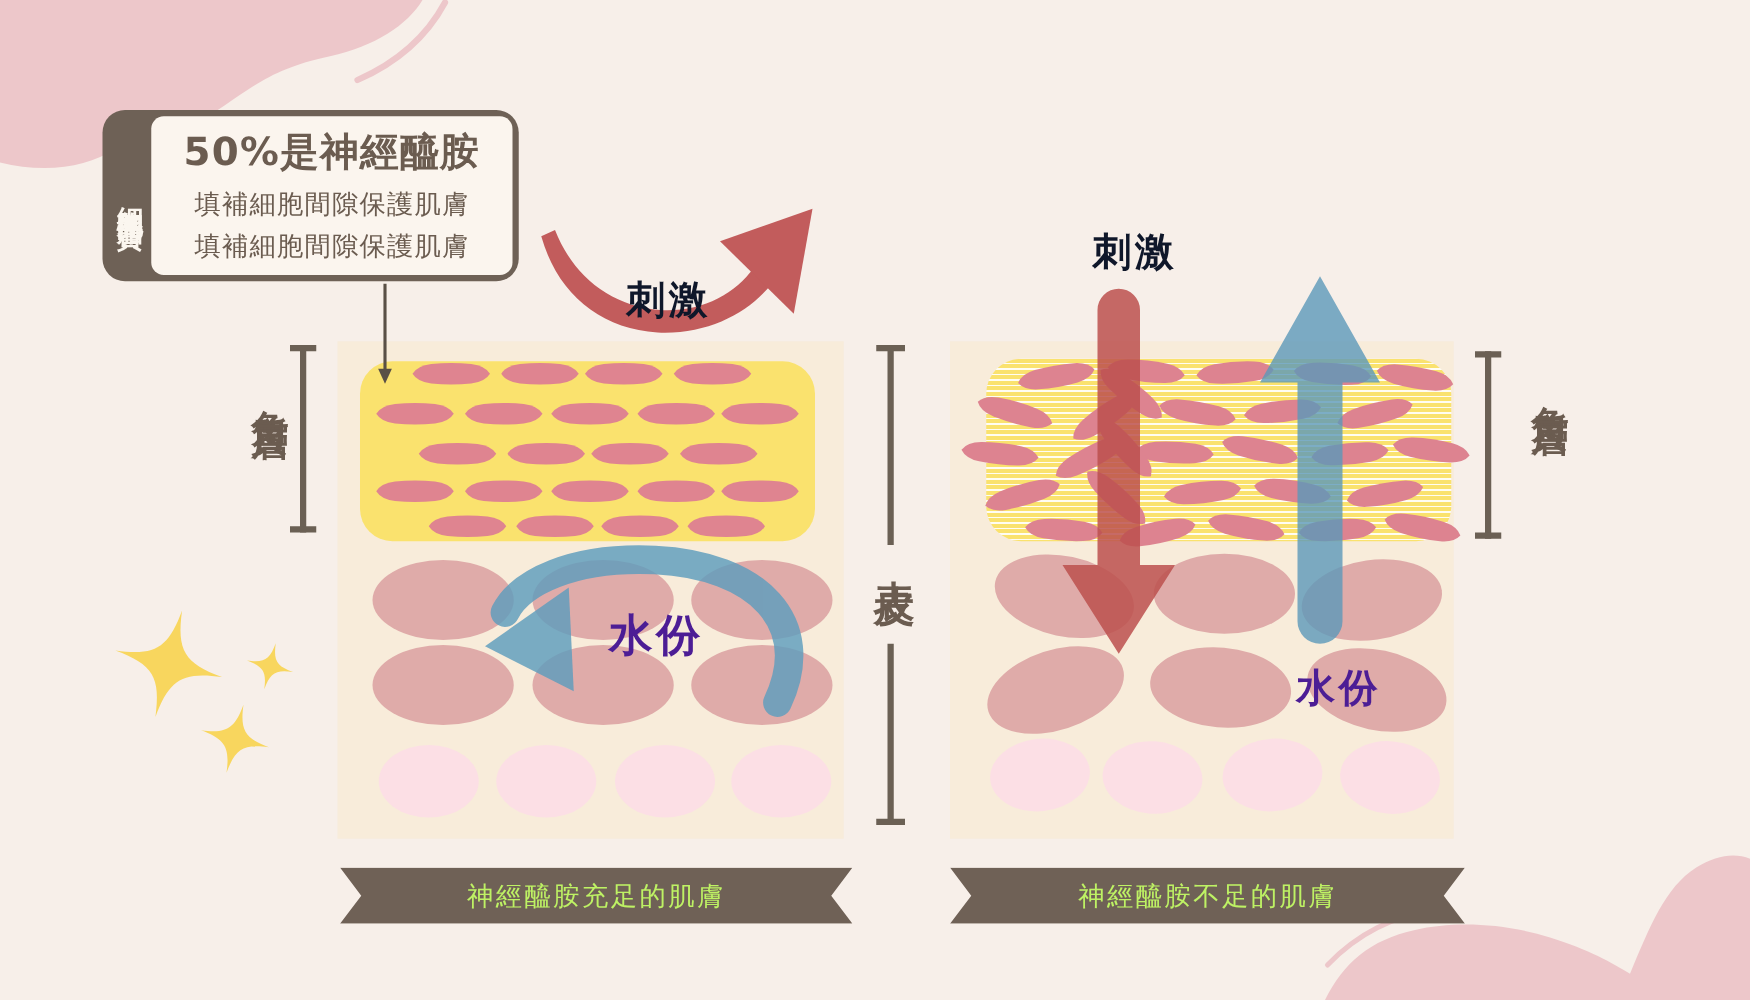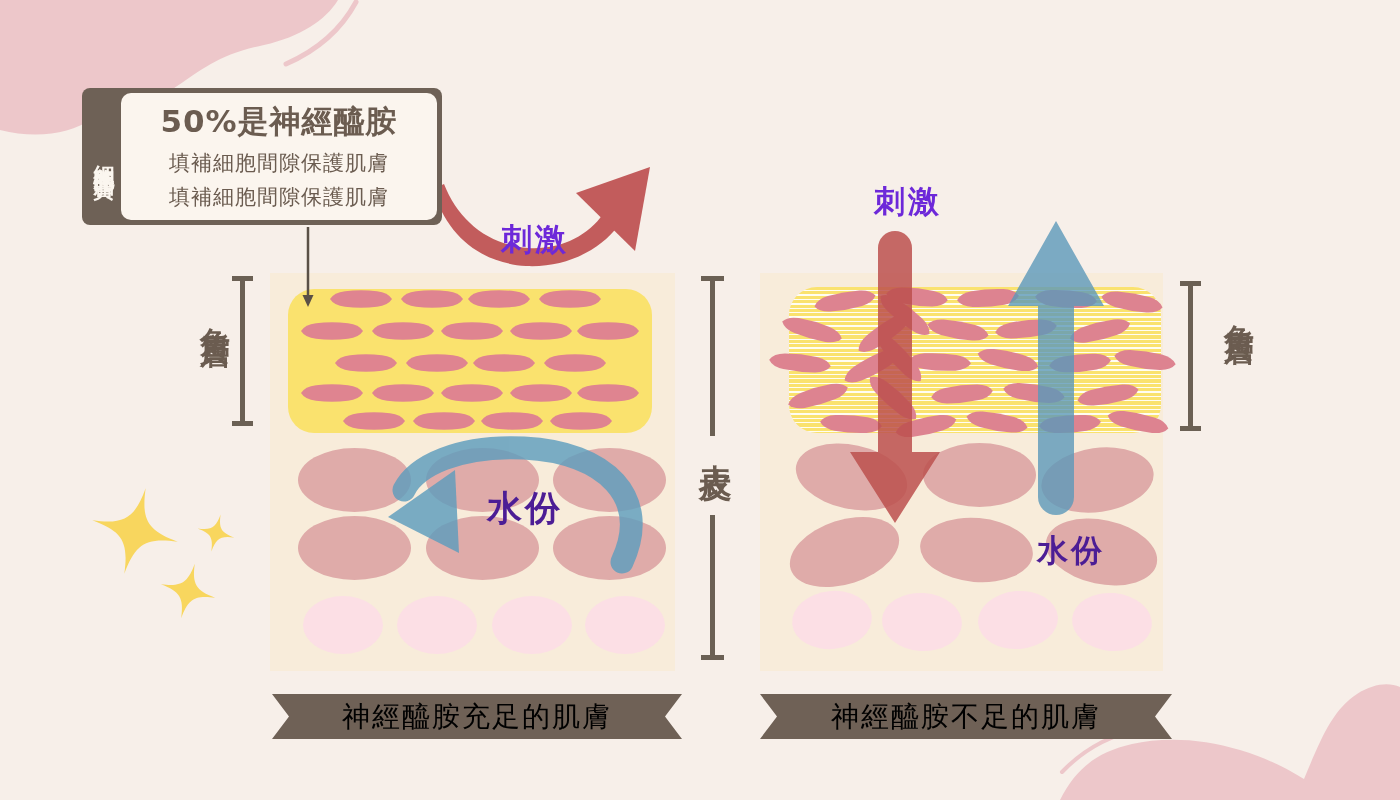--- a/index.html
+++ b/index.html
@@ -26,26 +26,26 @@
   .ovp{position:absolute;z-index:1;width:80px;height:58px;border-radius:50%;background:#fcdfe5;}
 
   
   .banner{
     position:absolute;z-index:2;height:45px;background:#6f6156;
     display:flex;align-items:center;justify-content:center;
     clip-path:polygon(0 0,100% 0,calc(100% - 17px) 50%,100% 100%,0 100%,17px 50%);
   }
   .banner-left{left:272px;top:694px;width:410px;}
   .banner-right{left:760px;top:694px;width:412px;}
-  .banner span{color:#000000;font-size:28px;letter-spacing:2px;}
+  .banner span{color:#bef264;font-size:21px;letter-spacing:2px;}
 
   
   .infobox{
-    position:absolute;left:82px;top:88px;width:360px;height:137px;z-index:5;
-    background:#6e6156;border-radius:8px;display:flex;padding:5px;box-sizing:border-box;
+    position:absolute;left:82px;top:88px;width:333px;height:137px;z-index:5;
+    background:#6e6156;border-radius:18px;display:flex;padding:5px;box-sizing:border-box;
   }
   .infobox-tab{
     width:34px;display:flex;align-items:center;justify-content:center;
     color:#fbf6ef;font-size:21px;font-weight:bold;
     writing-mode:vertical-rl;text-orientation:upright;letter-spacing:3px;
   }
   .infobox-body{
     flex:1;background:#fbf5ee;border-radius:10px;text-align:center;
     padding-top:8px;box-sizing:border-box;color:#6b5c50;
   }
@@ -54,21 +54,21 @@
 
   
   .bk{position:absolute;z-index:2;background:#6b6054;}
 
   
   .lbl{position:absolute;z-index:6;color:#6b5c50;font-weight:bold;}
   .vtext{writing-mode:vertical-rl;text-orientation:upright;}
   .lbl-corneum-left {left:194px;top:303px;font-size:30px;letter-spacing:6px;}
   .lbl-corneum-right{left:1218px;top:300px;font-size:30px;letter-spacing:6px;}
   .lbl-epidermis    {left:692px;top:438px;font-size:33px;letter-spacing:4px;}
-  .lbl-stim{color:#6d28d9;font-weight:bold;position:absolute;z-index:6;}
+  .lbl-stim{color:#0f172a;font-weight:bold;position:absolute;z-index:6;}
   .lbl-stim-left {left:501px;top:219px;font-size:31px;letter-spacing:3px;}
   .lbl-stim-right{left:874px;top:181px;font-size:31px;letter-spacing:3px;}
   .lbl-moist{color:#4c1d95;font-weight:bold;position:absolute;z-index:6;}
   .lbl-moist-left {left:487px;top:485px;font-size:35px;letter-spacing:3px;}
   .lbl-moist-right{left:1037px;top:530px;font-size:31px;letter-spacing:3px;}
 </style>
 </head>
 <body>
 
 <div class="stage">

